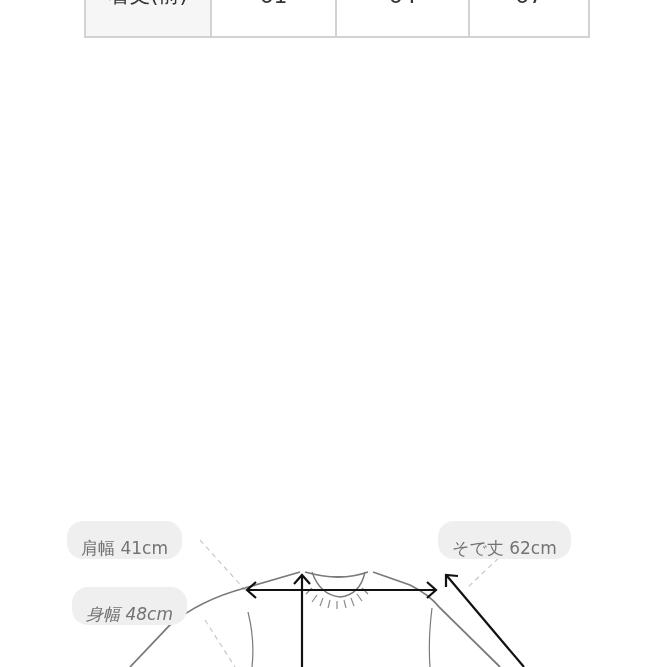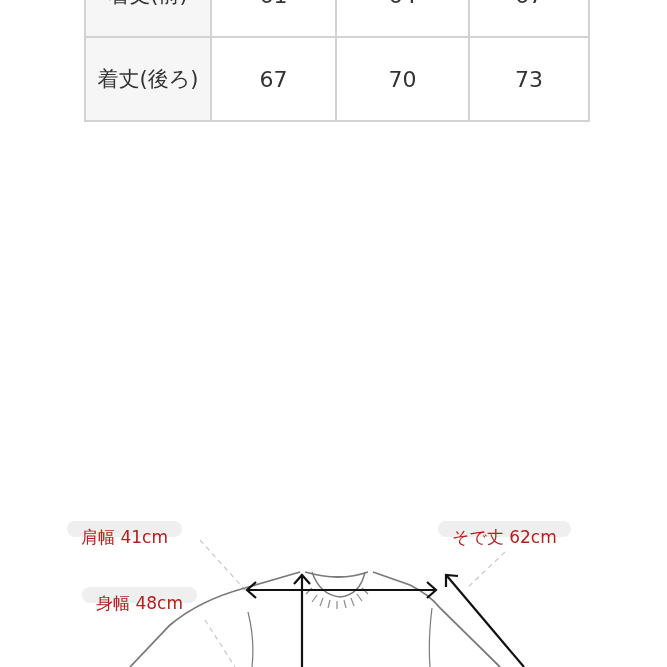--- a/index.html
+++ b/index.html
@@ -5,40 +5,34 @@
   html, body { margin: 0; padding: 0; background: #ffffff; }
   body { width: 667px; height: 667px; position: relative; overflow: hidden;
          font-family: "DejaVu Sans", "Liberation Sans", sans-serif; color: #333333; }
   .size-table { position: absolute; left: 84px; top: -48px; border-collapse: collapse; }
   .size-table td { border: 2px solid #d2d2d2; height: 82px; text-align: center; vertical-align: middle;
                    font-size: 22px; color: #333; padding: 0; background: #fff; }
   .size-table td.label { background: #f6f6f6; width: 124px; font-size: 21px; }
   .size-table td.c1 { width: 123px; }
   .size-table td.c2 { width: 131px; }
   .size-table td.c3 { width: 118px; }
-  .pill { position: absolute; background: #efefef; color: #b91c1c; border-radius: 16px;
-          font-size: 17px; height: 16px; line-height: 32px; padding: 0 14px; white-space: nowrap; }
+  .pill { position: absolute; background: #efefef; color: #737373; border-radius: 16px;
+          font-size: 17px; height: 16px; line-height: 32px; padding: 11px 14px; white-space: nowrap; }
   .diagram { position: absolute; left: 0; top: 0; width: 667px; height: 667px; pointer-events: none; }
 </style>
 </head>
 <body>
 
 <table class="size-table">
   <tbody>
       <tr>
     <td class="label">着丈(前)</td>
     <td class="c1">61</td>
     <td class="c2">64</td>
     <td class="c3">67</td>
-  </tr>
-  <tr>
-    <td class="label">着丈(後ろ)</td>
-    <td class="c1">67</td>
-    <td class="c2">70</td>
-    <td class="c3">73</td>
   </tr>
 </tbody>
   </table>
 
 <svg class="diagram" viewBox="0 0 667 667" xmlns="http://www.w3.org/2000/svg">
 
   <g stroke="#c8c8c8" stroke-width="1.2" stroke-dasharray="5,4" fill="none">
     <line x1="200" y1="540" x2="245" y2="590"></line>
     <line x1="205" y1="620" x2="235" y2="667"></line>
     <line x1="505" y1="552" x2="467" y2="588"></line>
@@ -69,14 +63,14 @@
     <path d="M256 582 L247 590 L256 598"></path>
     <path d="M427 582 L436 590 L427 598"></path>
     <line x1="302" y1="576" x2="302" y2="667"></line>
     <path d="M294 584 L302 575 L310 584"></path>
     <line x1="447" y1="576" x2="524" y2="667"></line>
     <path d="M446 587 L446 575 L458 576"></path>
   </g>
 </svg>
 
 <div class="pill" style="left:67px; top:521px;">肩幅  41cm</div>
-<div class="pill" style="left:82px; top:587px;">身幅  48cm</div>
+<div class="pill" style="left:72px; top:587px;font-style:italic;">身幅  48cm</div>
 <div class="pill" style="left:438px; top:521px;">そで丈  62cm</div>
 
 </body></html>

